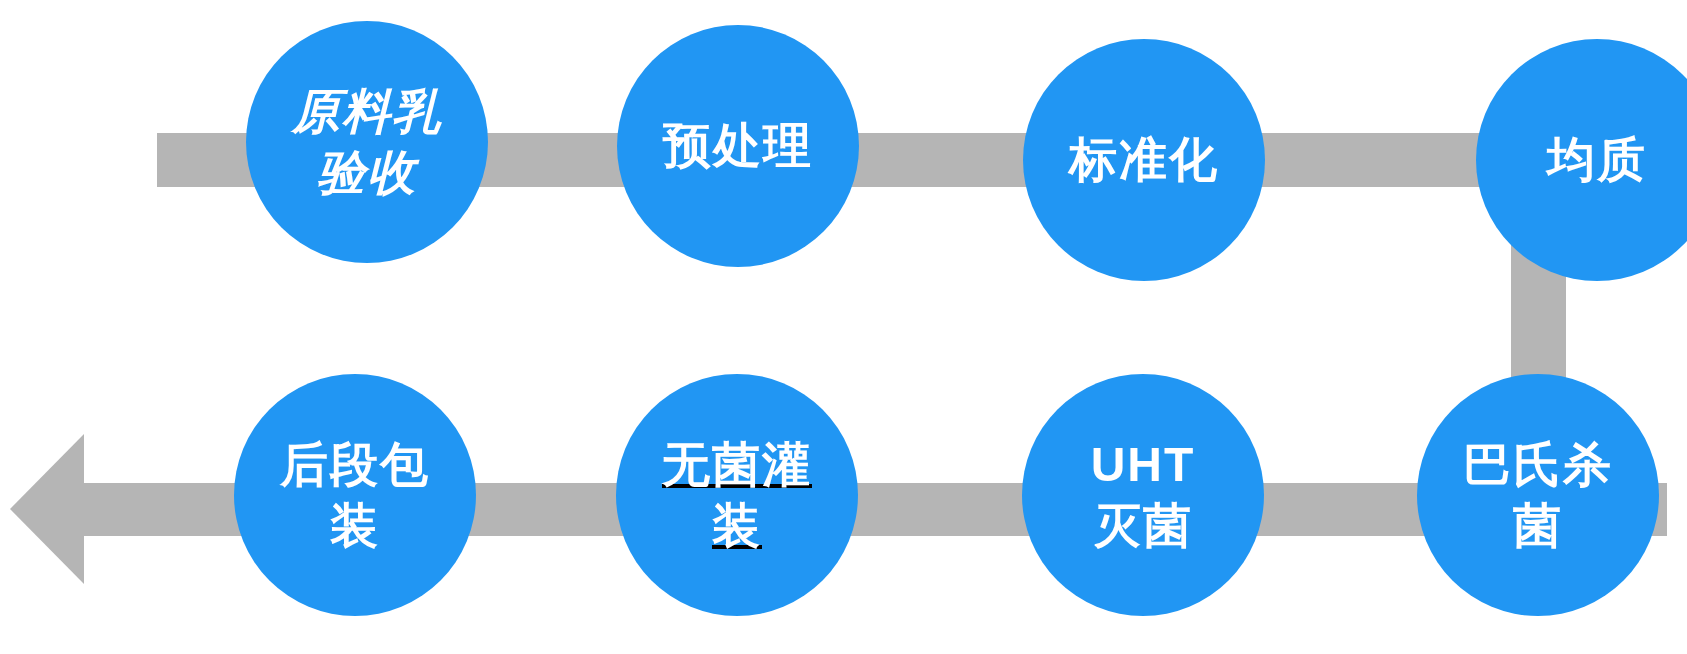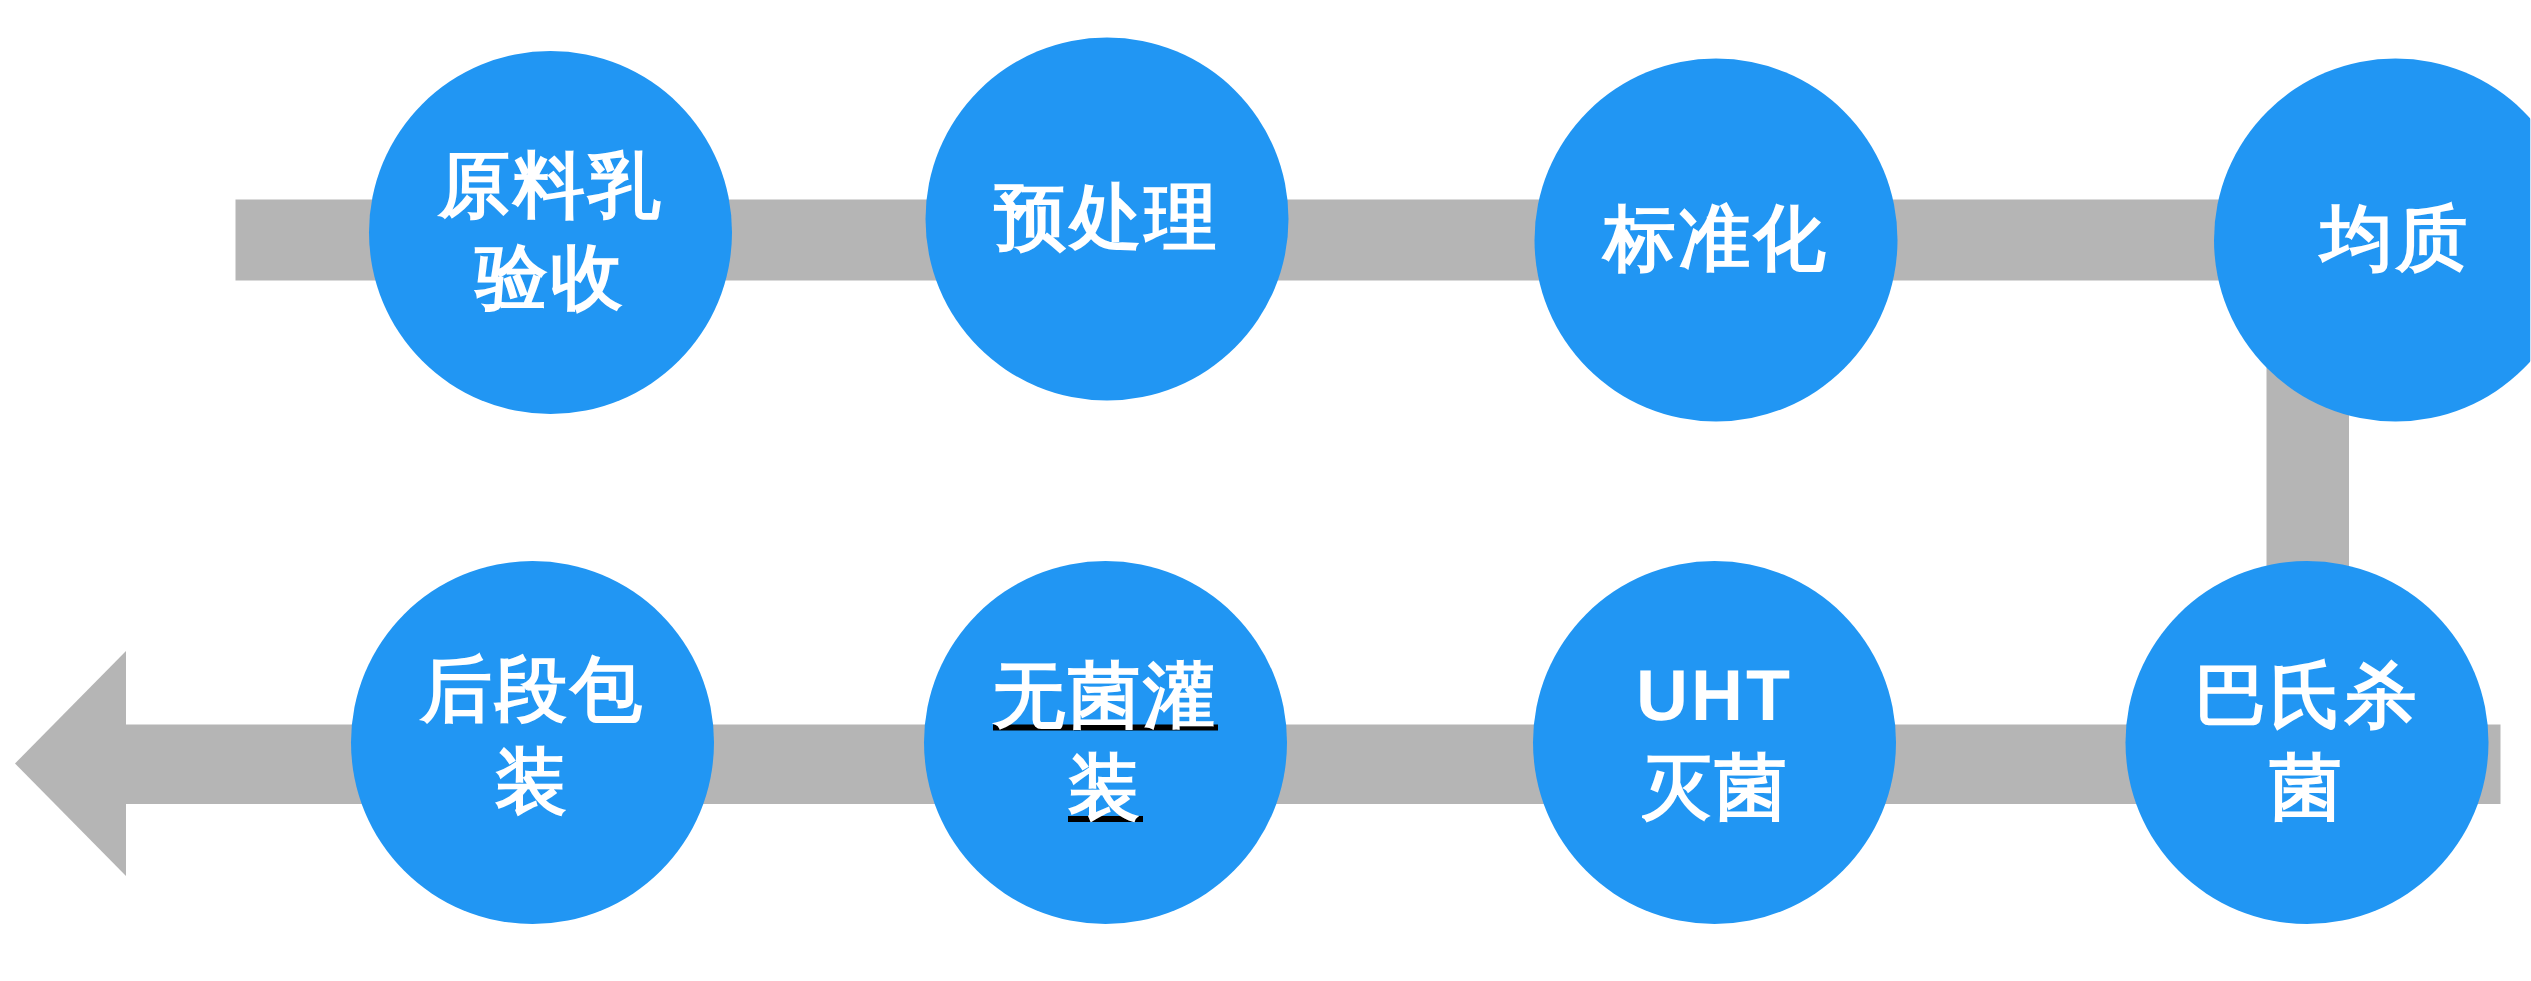--- a/index.html
+++ b/index.html
@@ -53,29 +53,29 @@
   .node-label {
     color: var(--node-text);
     font-size: 48px;
     font-weight: 700;
     line-height: 1.28;
     text-align: center;
     white-space: pre-line;
     letter-spacing: 2px;
   }
   
-  .n1 { left: 246px;  top: 34px; }
+  .n1 { left: 246px;  top: 21px; font-style: italic; }
   .n2 { left: 617px;  top: 25px; align-items: center; }
   .n3 { left: 1023px; top: 39px; }
   .n4 { left: 1476px; top: 39px; }
   
   .n5 { left: 1417px; top: 374px; }
   .n6 { left: 1022px; top: 374px; }
   .n7 { left: 616px;  top: 374px; text-decoration: underline; }
-  .n8 { left: 234px;  top: 374px; font-family: Liberation Mono, monospace; }
+  .n8 { left: 234px;  top: 374px; }
 </style>
 </head>
 <body>
 
 <div class="canvas">
 
   <div class="bar bar-top"></div>
   <div class="bar bar-vert"></div>
   <div class="bar bar-bottom"></div>
   <div class="arrowhead"></div>

